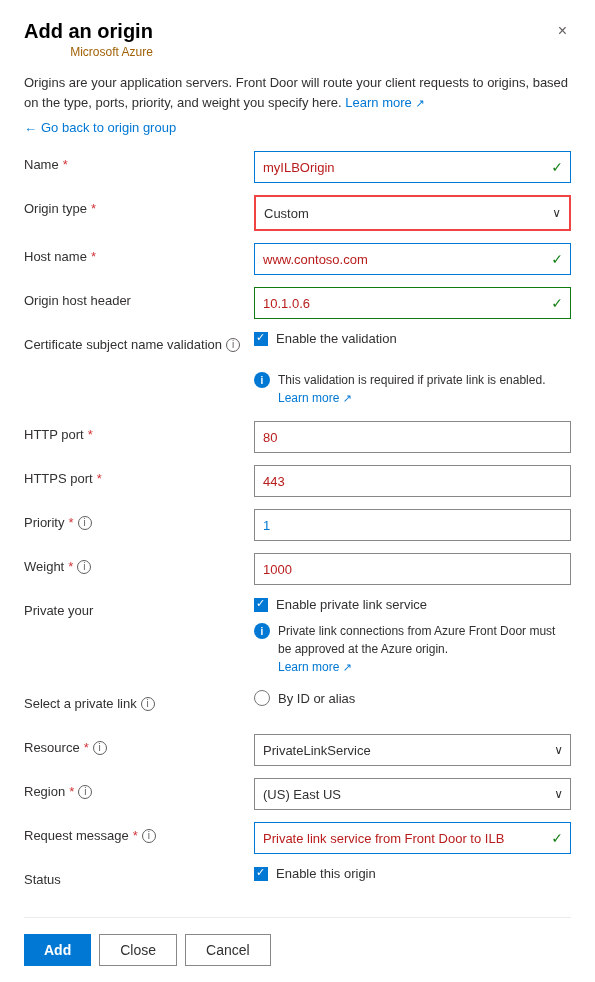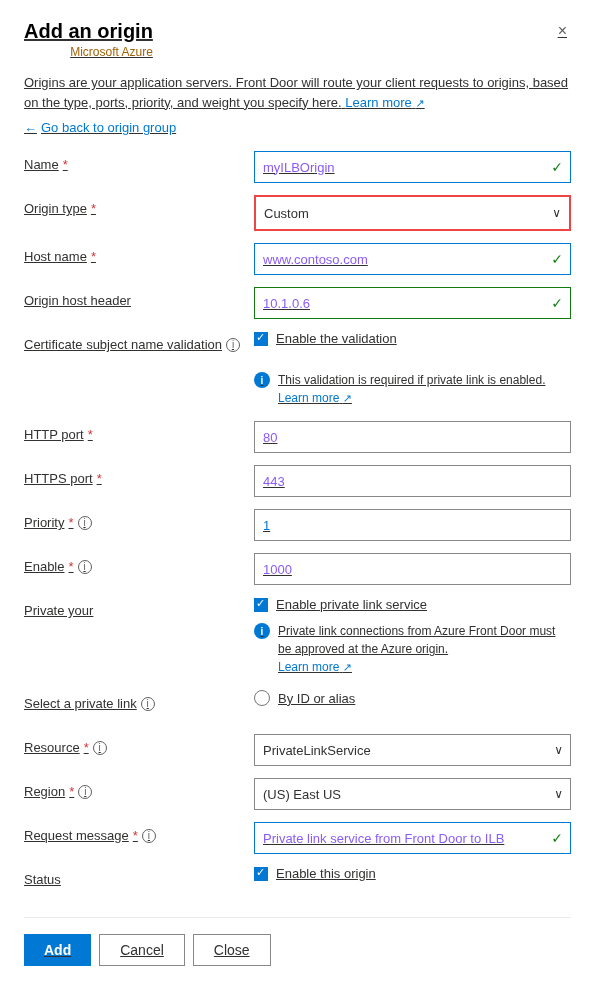--- a/index.html
+++ b/index.html
@@ -12,21 +12,20 @@
       min-height: 982px;
     }
     .panel {
       width: 595px;
       min-height: 982px;
       background: #fff;
       padding: 20px 24px 0 24px;
       position: relative;
       display: flex;
       flex-direction: column;
-      text-decoration: underline;
     }
     .panel-header {
       display: flex;
       justify-content: space-between;
       align-items: flex-start;
       margin-bottom: 2px;
     }
     .panel-title {
       font-size: 20px;
       font-weight: 600;
@@ -108,21 +107,21 @@
       position: relative;
       display: flex;
       align-items: center;
     }
     .text-input {
       width: 100%;
       height: 32px;
       border: 1px solid #8a8886;
       padding: 0 30px 0 8px;
       font-size: 13px;
-      color: #8b5cf6;
+      color: #b91c1c;
       outline: none;
       background: #fff;
     }
     .text-input.valid {
       border-color: #0078d4;
     }
     .input-check {
       position: absolute;
       right: 8px;
       color: #107c10;
@@ -403,21 +402,21 @@
       </div>
       <div class="form-control">
         <div class="input-wrapper">
           <input type="text" class="text-input" style="color: rgb(0, 120, 212);" value="1">
         </div>
       </div>
     </div>
 
     <div class="form-row">
       <div class="form-label">
-        <span>Enable</span>
+        <span>Weight</span>
           <span class="required"> *</span>
         <span class="info-icon">i</span>
       </div>
       <div class="form-control">
         <div class="input-wrapper">
           <input type="text" class="text-input" value="1000" style="">
         </div>
       </div>
     </div>
 
@@ -510,16 +509,16 @@
           <input type="checkbox" class="blue-checkbox" checked="" style="">
           <span class="checkbox-label">Enable this origin</span>
         </div>
       </div>
     </div>
 
   </div>
 
   <div class="footer">
     <button class="btn-primary">Add</button>
+    <button class="btn-secondary">Close</button>
     <button class="btn-secondary">Cancel</button>
-    <button class="btn-secondary">Close</button>
   </div>
 </div>
 
 </body></html>

